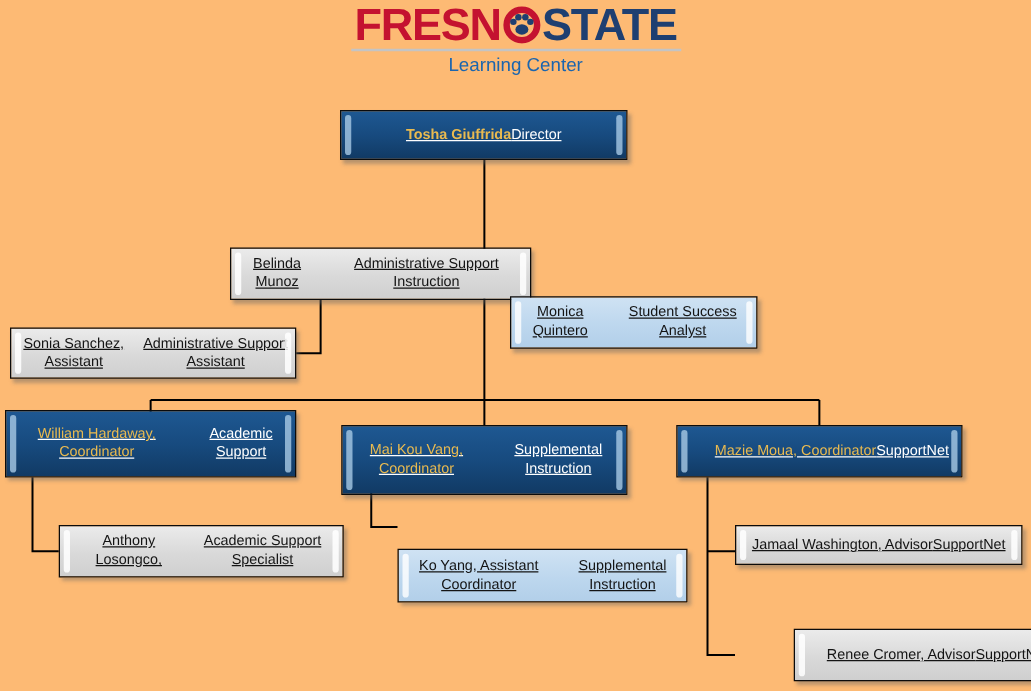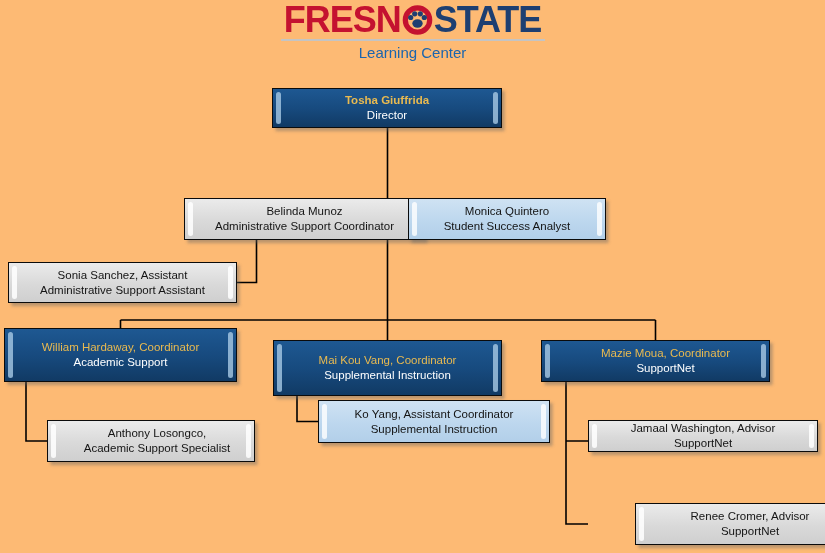--- a/index.html
+++ b/index.html
@@ -20,23 +20,24 @@
   .logo-rule { width:264px; height:2px; background:#C4C4C4; margin:2px auto 3px auto; }
   .logo-sub { font-size:15px; color:#1B65AE; }
 
   
   .connectors { position:absolute; left:0; top:0; z-index:1; }
 
   
   .node {
     position:absolute; z-index:2; box-sizing:border-box;
     border:1.5px solid #0b0b0b;
-    display:flex; flex-direction:column; justify-content:center; align-items:center;
+    display:flex; flex-direction:row; justify-content:center; align-items:center;
     text-align:center; font-size:11.5px; line-height:15px;
     box-shadow:2.5px 3px 3px rgba(100,100,100,0.45);
+    text-decoration:underline;
   }
   .node::before, .node::after {
     content:""; position:absolute; top:3px; bottom:3px; width:5px; border-radius:6px;
   }
   .node::before { left:3px; }
   .node::after  { right:3px; }
 
   .primary {
     background:linear-gradient(180deg,#1E5892 0%, #174A7E 52%, #113A64 100%);
     color:#ffffff;
@@ -47,32 +48,33 @@
 
   .gray {
     background:linear-gradient(180deg,#EBEBEB 0%, #D9D9D9 55%, #CFCFCF 100%);
     color:#141414;
   }
   .gray::before, .gray::after { background:rgba(255,255,255,0.85); }
 
   .lightblue {
     background:linear-gradient(180deg,#CFE2F3 0%, #BDD7EE 55%, #B2CFE9 100%);
     color:#141414;
+    margin-top:39px;
   }
   .lightblue::before, .lightblue::after { background:rgba(255,255,255,0.8); }
 
   
   .p-director { left:272px; top:88px;  width:230px; height:40px; }
   .p-belinda  { left:143px; top:198px; width:241px; height:42px;margin-left:41px; }
   .p-monica   { left:408px; top:198px; width:198px; height:42px; }
   .p-sonia    { left:8px;   top:262px; width:229px; height:41px; }
   .p-william  { left:4px;   top:328px; width:233px; height:54px; }
   .p-mai      { left:273px; top:340px; width:229px; height:56px; }
   .p-mazie    { left:541px; top:340px; width:229px; height:42px;padding-left:20px; }
-  .p-anthony  { left:47px;  top:420px; width:208px; height:42px;padding-left:12px; }
+  .p-anthony  { left:47px;  top:420px; width:228px; height:42px;padding-left:12px; }
   .p-ko       { left:318px; top:400px; width:232px; height:43px; }
   .p-jamaal   { left:588px; top:420px; width:230px; height:32px; }
   .p-renee    { left:588px; top:503px; width:230px; height:42px;margin-left:47px; }
 </style>
 </head>
 <body>
 
 <div class="stage">
 
   <div class="logo">
@@ -105,21 +107,21 @@
     </g>
   </svg>
 
   <div class="node primary director p-director">
     <span class="node-name">Tosha Giuffrida</span>
     <span class="node-title">Director</span>
   </div>
 
   <div class="node gray p-belinda">
     <span class="node-name">Belinda Munoz</span>
-    <span class="node-title">Administrative Support Coordinator</span>
+    <span class="node-title">Administrative Support Instruction</span>
   </div>
 
   <div class="node lightblue p-monica">
     <span class="node-name">Monica Quintero</span>
     <span class="node-title">Student Success Analyst</span>
   </div>
 
   <div class="node gray p-sonia">
     <span class="node-name">Sonia Sanchez, Assistant</span>
     <span class="node-title">Administrative Support Assistant</span>

